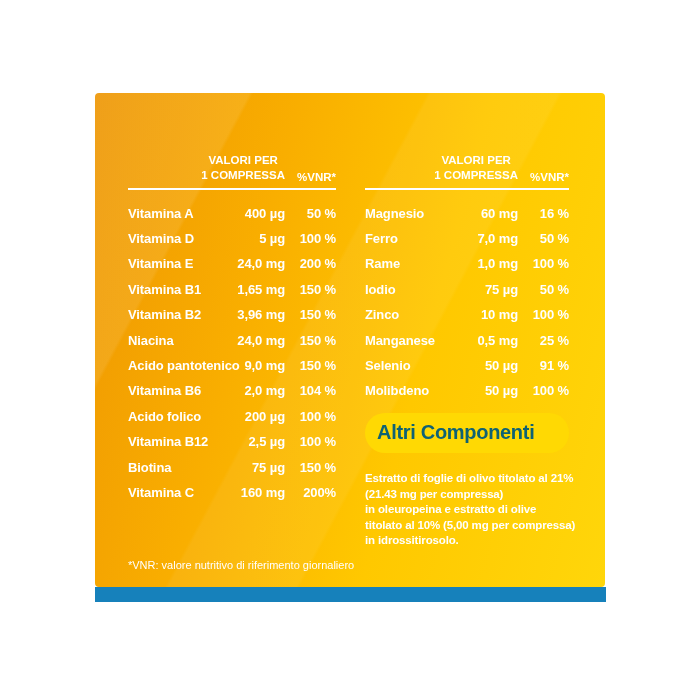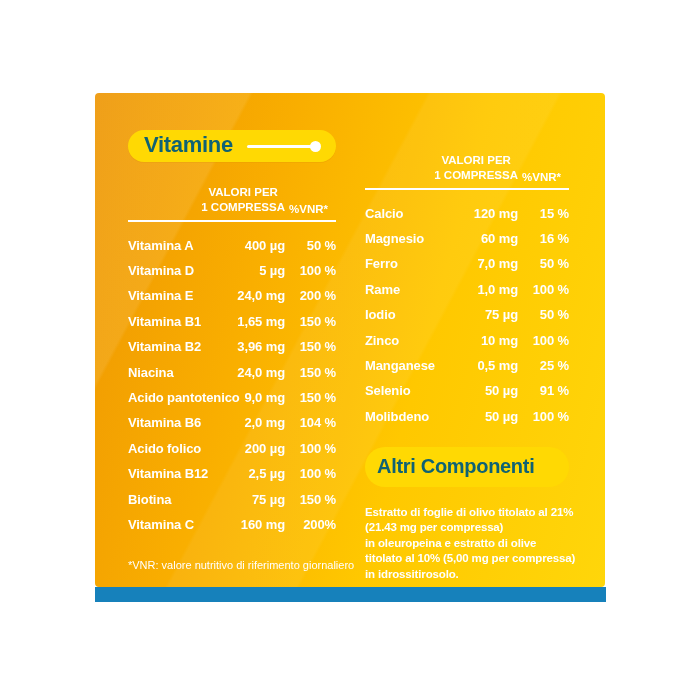--- a/index.html
+++ b/index.html
@@ -46,31 +46,31 @@
   .leader{flex:1;display:flex;align-items:center;margin-left:14px;}
   .leader-line{flex:1;height:3px;background:var(--white);border-radius:2px;}
   .leader-dot{width:11px;height:11px;border-radius:50%;background:var(--white);margin-left:-2px;}
 
   .tbl-header{
     position:relative;margin-top:24px;height:36px;
     border-bottom:2px solid var(--white);
     font-size:11.5px;font-weight:700;color:var(--white);
   }
   .hdr-value{position:absolute;right:51px;bottom:5px;text-align:center;line-height:15px;white-space:nowrap;}
-  .hdr-vnr{position:absolute;right:8px;bottom:5px;white-space:nowrap;}
+  .hdr-vnr{position:absolute;right:0;bottom:5px;white-space:nowrap;}
 
   .rows{margin-top:10px;text-align:center;}
   .row{position:relative;height:25.4px;font-size:13px;font-weight:700;color:var(--white);letter-spacing:-0.1px;}
   .row span{position:absolute;top:50%;transform:translateY(-50%);white-space:nowrap;}
   .c-name{left:0;}
   .c-value{right:51px;}
   .c-vnr{right:0;}
 
   .other-pill{
-    margin-top:18px;height:40px;border-radius:20px;background:var(--pill);
+    margin-top:10px;height:40px;border-radius:20px;background:var(--pill);
     display:flex;align-items:center;padding:0 12px;
   }
   .other-title{
     font-size:20px;font-weight:700;color:var(--teal);
     letter-spacing:-0.3px;white-space:nowrap;line-height:1;padding-bottom:2px;
   }
   .other-text{margin-top:18px;}
   .other-line{
     font-size:11.5px;font-weight:700;color:var(--white);
     line-height:15.5px;white-space:nowrap;letter-spacing:-0.15px;
@@ -82,27 +82,20 @@
   }
 </style>
 </head>
 <body>
 
 <div class="page">
 
   <div class="card">
 
     <div class="col col-vitamins">
-      <div class="pill">
-        <span class="pill-title">Vitamine</span>
-        <span class="leader">
-          <span class="leader-line"></span>
-          <span class="leader-dot"></span>
-        </span>
-      </div>
 
       <div class="tbl-header">
         <span class="hdr-value"><span>VALORI PER</span><br><span>1 COMPRESSA</span></span>
         <span class="hdr-vnr">%VNR*</span>
       </div>
 
       <div class="rows">
 
       <div class="row">
             <span class="c-name">Vitamina A</span>
@@ -169,25 +162,20 @@
 
     <div class="col col-minerals">
 
       <div class="tbl-header">
         <span class="hdr-value"><span>VALORI PER</span><br><span>1 COMPRESSA</span></span>
         <span class="hdr-vnr">%VNR*</span>
       </div>
 
       <div class="rows">
 
-      <div class="row">
-            <span class="c-name">Calcio</span>
-            <span class="c-value">120 mg</span>
-            <span class="c-vnr">15 %</span>
-          </div>
           <div class="row">
             <span class="c-name">Magnesio</span>
             <span class="c-value">60 mg</span>
             <span class="c-vnr">16 %</span>
           </div>
           <div class="row">
             <span class="c-name">Ferro</span>
             <span class="c-value">7,0 mg</span>
             <span class="c-vnr">50 %</span>
           </div>

